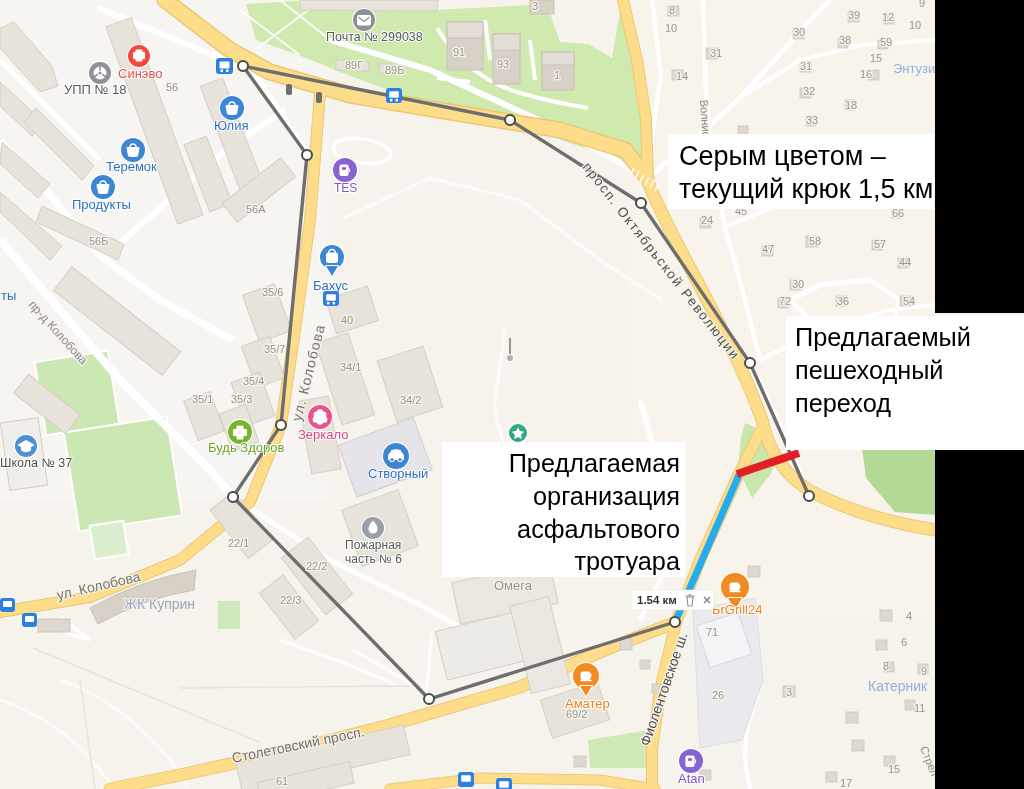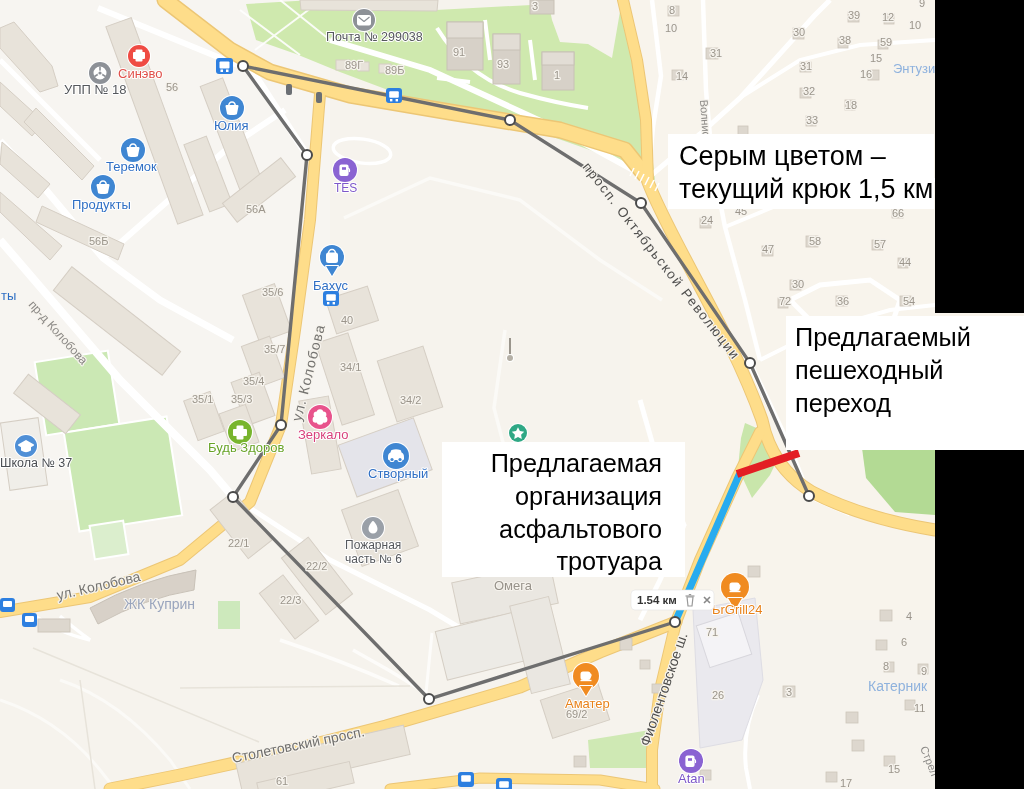--- a/index.html
+++ b/index.html
@@ -601,14 +601,14 @@
 </svg>
 
 <div style="position:absolute;left:935px;top:0;width:89px;height:313px;background:#000;"></div>
 
 <div style="position:absolute;left:935px;top:422px;width:89px;height:367px;background:#000;"></div>
 
 <div class="ann" style="left:668px;top:134px;width:266px;height:75px;font-size:27px;line-height:33px;padding:6px 0 0 11px;box-sizing:border-box;">Серым цветом –<br>текущий крюк 1,5 км</div>
 
 <div class="ann" style="left:786px;top:316px;width:238px;height:134px;font-size:25.3px;line-height:33px;padding:5px 0 0 9px;box-sizing:border-box;">Предлагаемый<br>пешеходный<br>переход</div>
 
-<div class="ann" style="left:442px;top:442px;width:243px;height:135px;font-size:25.3px;line-height:32.8px;padding:5px 23px 0 0;box-sizing:border-box;text-align:right;">Предлагаемая<br>организация<br>асфальтового<br>тротуара</div>
+<div class="ann" style="left:442px;top:442px;width:243px;height:135px;font-size:25.3px;line-height:32.8px;padding:5px 5px 0 0;box-sizing:border-box;text-align:right;">Предлагаемая<br>организация<br>асфальтового<br>тротуара</div>
 </div>
 
 </body></html>

